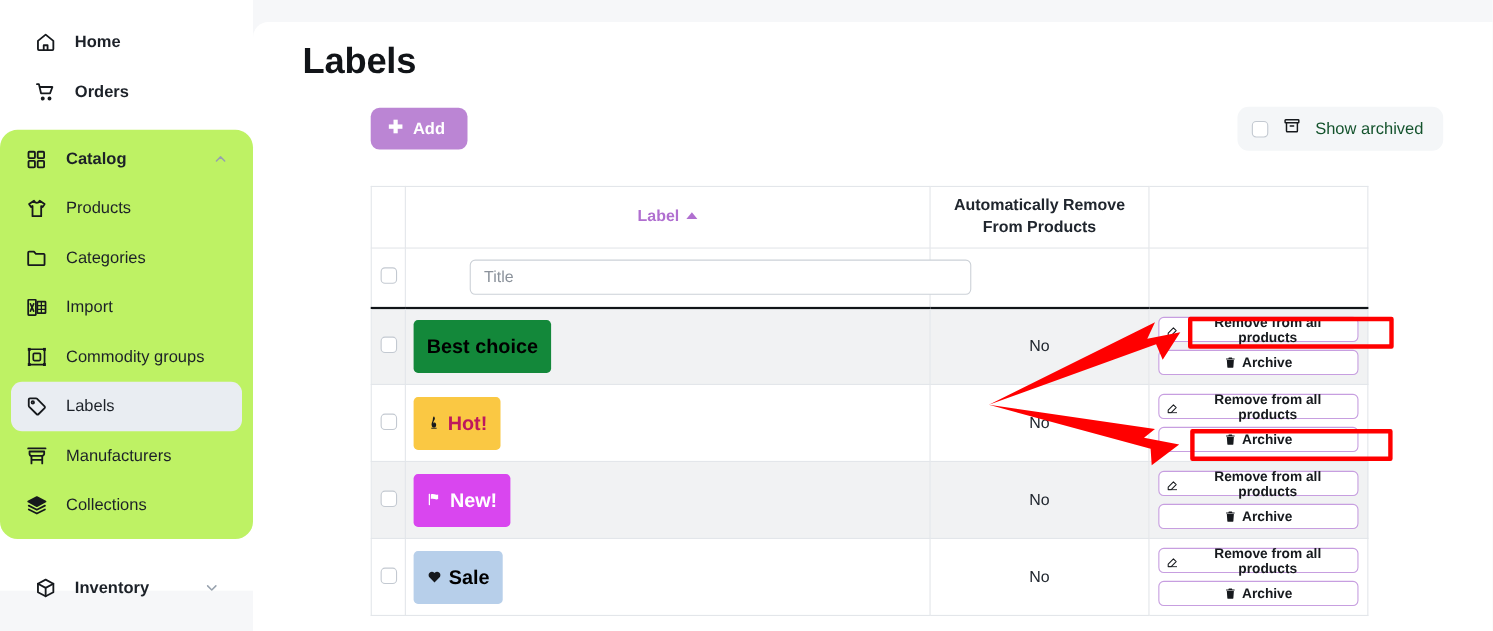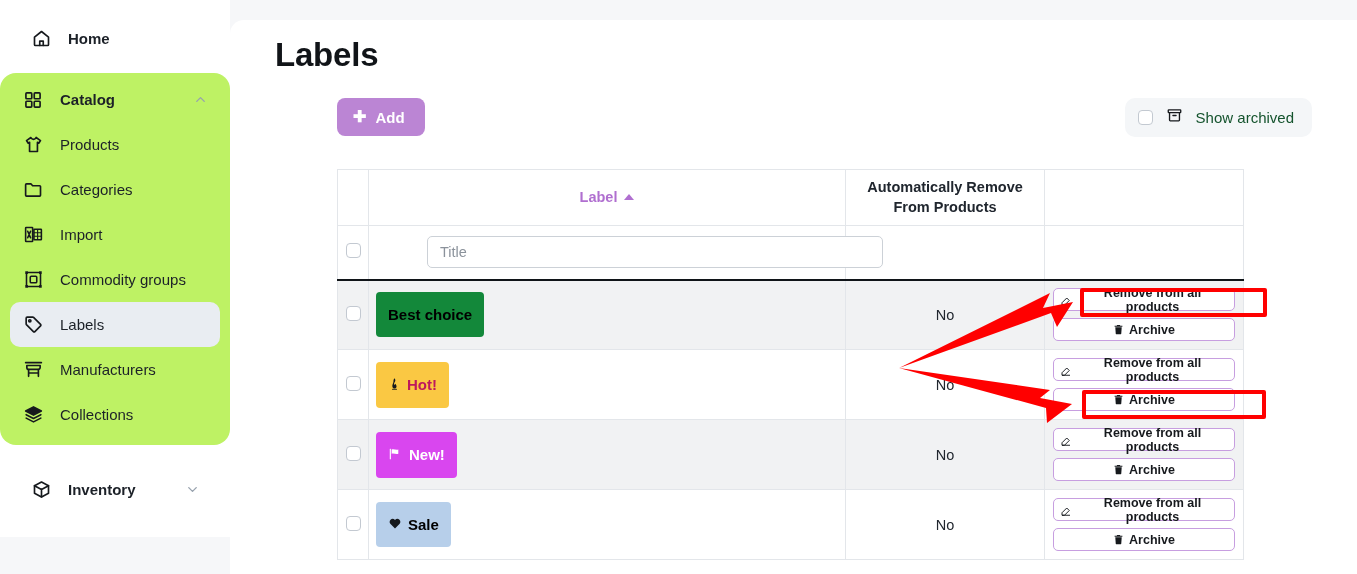--- a/index.html
+++ b/index.html
@@ -171,21 +171,21 @@
   tbody.rows tr.even td { background: #ffffff; }
   tbody.rows td.cbcell { text-align: center; padding: 0; }
   tbody.rows td.labelcell { padding: 0 0 0 7px; }
   tbody.rows td.autocell { text-align: center; color: #20262e; font-size: 14.5px; }
   tbody.rows td.actcell { padding: 7px 8px; }
 
   .badge {
     display: inline-flex; align-items: center; gap: 6px;
     border-radius: 4px;
     padding: 15px 12px;
-    font-size: 15px;
+    font-size: 18px;
     font-weight: 700;
     line-height: 1;
     white-space: nowrap;
     justify-content: center;
   }
   .act-stack { display: flex; flex-direction: column; gap: 7px; align-items: stretch; }
   .act-btn {
     border: 1px solid #c79ee0;
     background: #ffffff;
     border-radius: 5px;
@@ -219,20 +219,30 @@
     <div class="nav-item">
       <span class="ico">
         <svg width="21" height="21" viewBox="0 0 24 24" fill="none" stroke="#16191d" stroke-width="1.9" stroke-linecap="round" stroke-linejoin="round">
           <path d="M4 10.5 12 4l8 6.5V19a1 1 0 0 1-1 1H5a1 1 0 0 1-1-1z"></path>
           <path d="M10 20v-5h4v5"></path>
         </svg>
       </span>
       <span>Home</span>
     </div>
 
+    <div class="nav-item">
+      <span class="ico">
+        <svg width="21" height="21" viewBox="0 0 24 24" fill="none" stroke="#16191d" stroke-width="1.9" stroke-linecap="round" stroke-linejoin="round">
+          <path d="M3 4h2l2.2 9.5h9.4L19 7H6.2"></path>
+          <circle cx="9" cy="19" r="1.1" fill="#16191d"></circle>
+          <circle cx="16" cy="19" r="1.1" fill="#16191d"></circle>
+        </svg>
+      </span>
+      <span>Orders</span>
+    </div>
 
     <div class="group">
 
       <div class="nav-item">
         <span class="ico">
           <svg width="20" height="20" viewBox="0 0 24 24" fill="none" stroke="#16191d" stroke-width="2">
             <rect x="3.5" y="3.5" width="7" height="7" rx="1"></rect>
             <rect x="13.5" y="3.5" width="7" height="7" rx="1"></rect>
             <rect x="3.5" y="13.5" width="7" height="7" rx="1"></rect>
             <rect x="13.5" y="13.5" width="7" height="7" rx="1"></rect>

